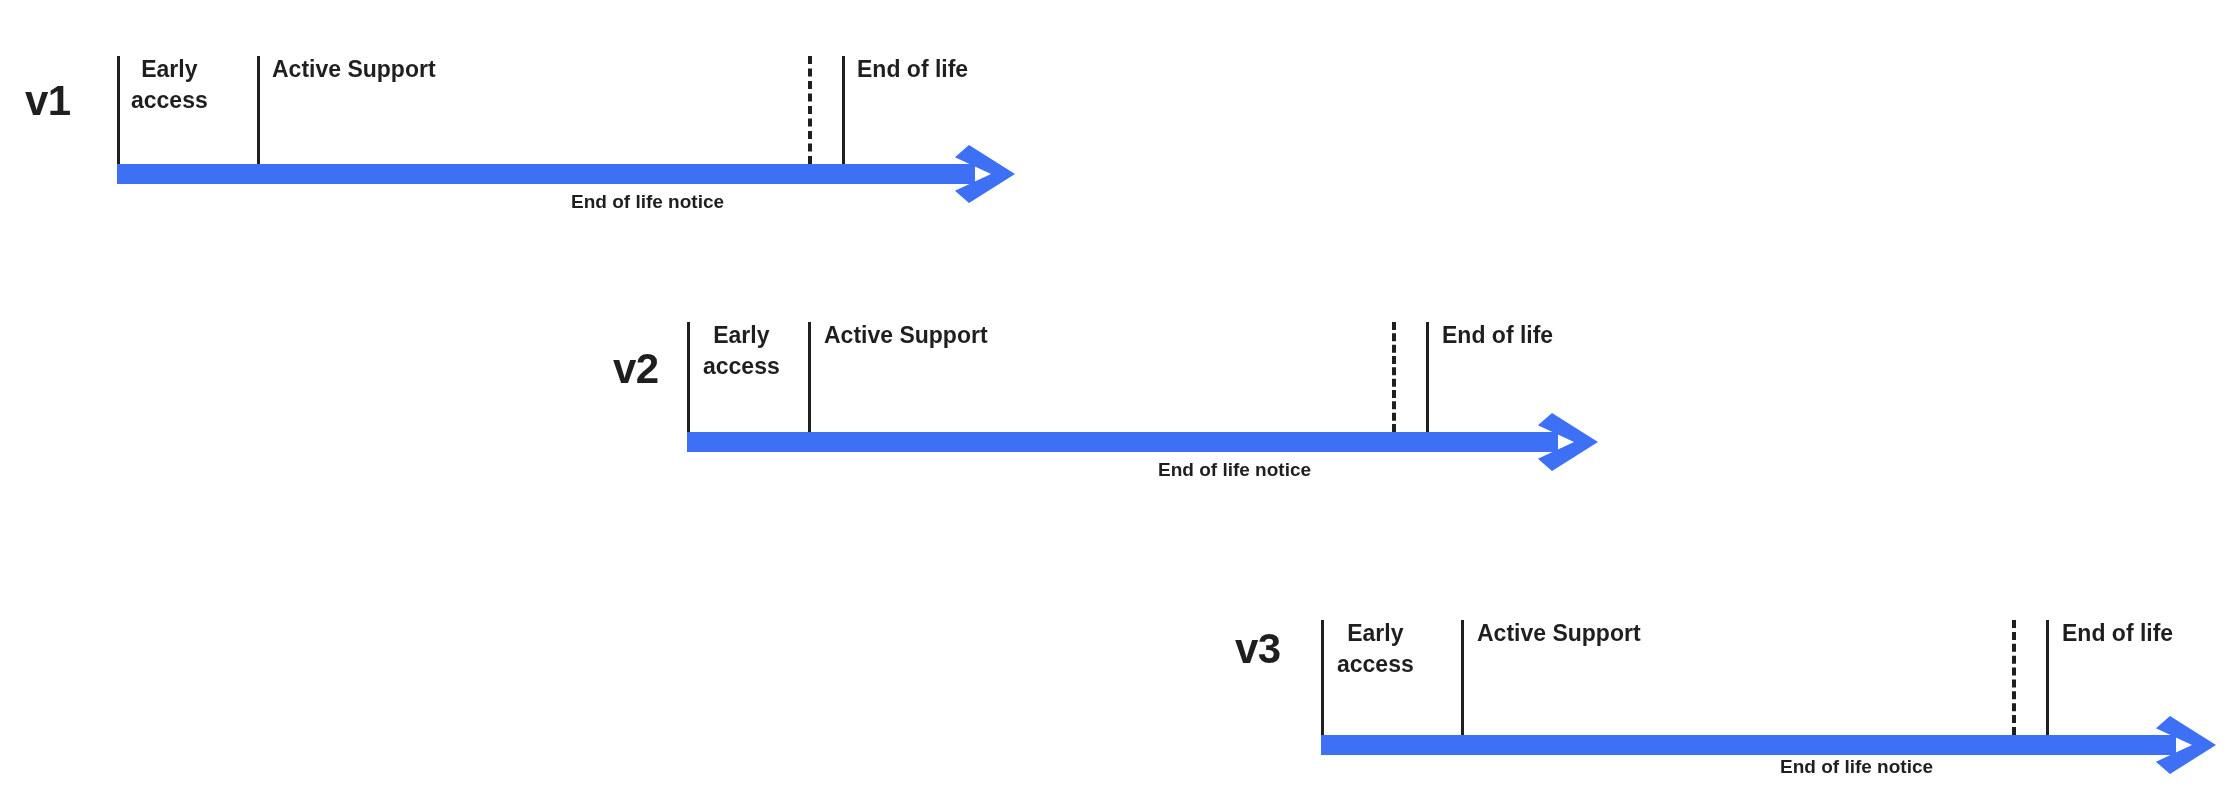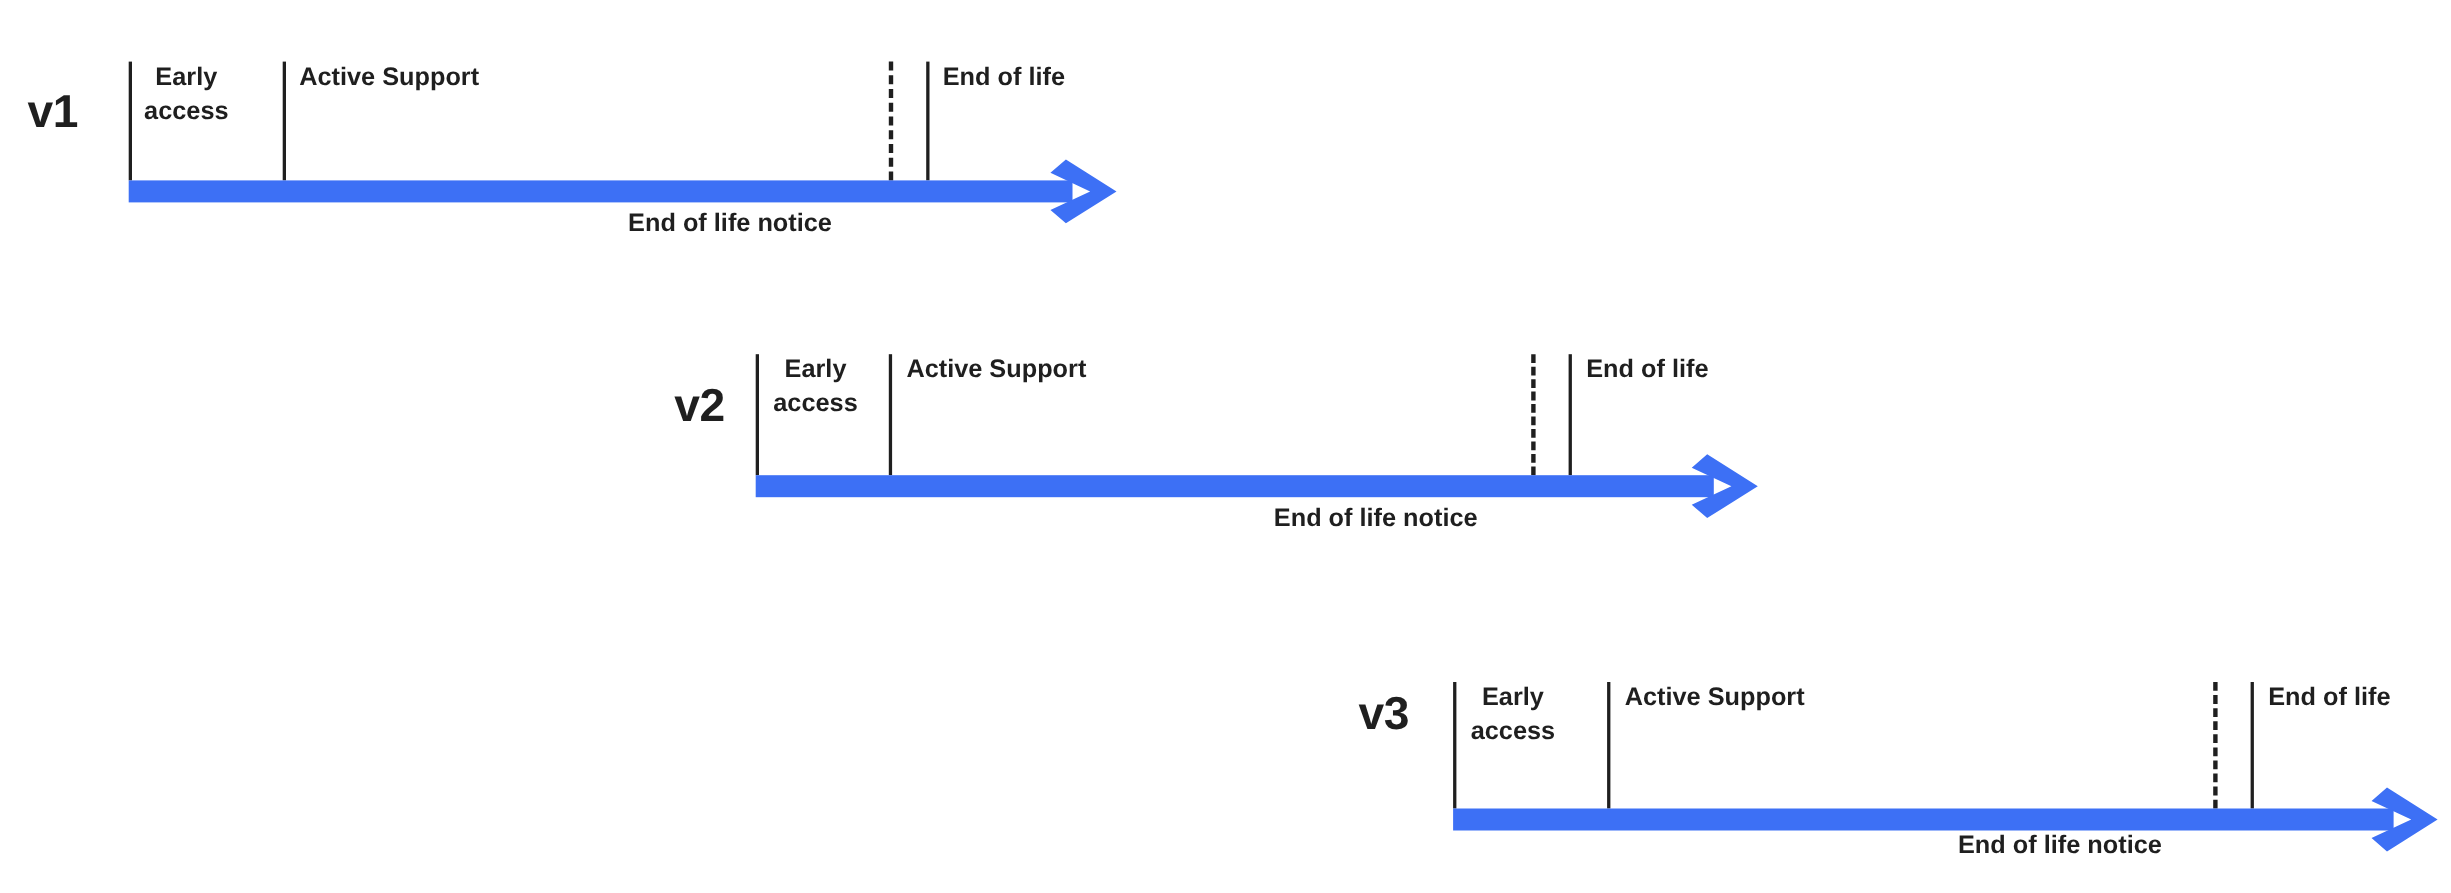--- a/index.html
+++ b/index.html
@@ -44,21 +44,21 @@
     position: absolute;
     font-size: 23px;
     font-weight: 700;
     color: #1f1f1f;
     line-height: 31px;
     white-space: pre-line;
     text-align: center;
   }
   .notice-label {
     position: absolute;
-    font-size: 23px;
+    font-size: 19px;
     font-weight: 700;
     color: #1f1f1f;
     line-height: 28px;
     white-space: nowrap;
   }
   .arrow-svg {
     position: absolute;
     display: block;
     overflow: visible;
   }

